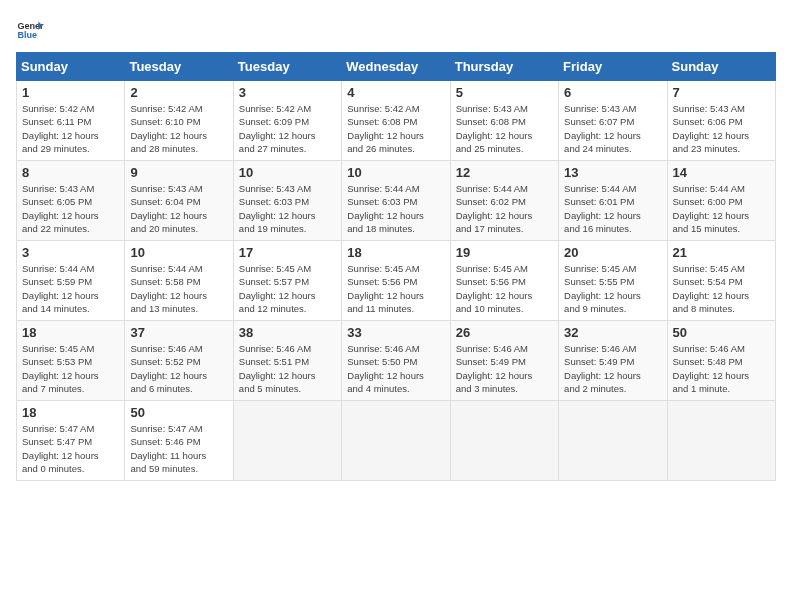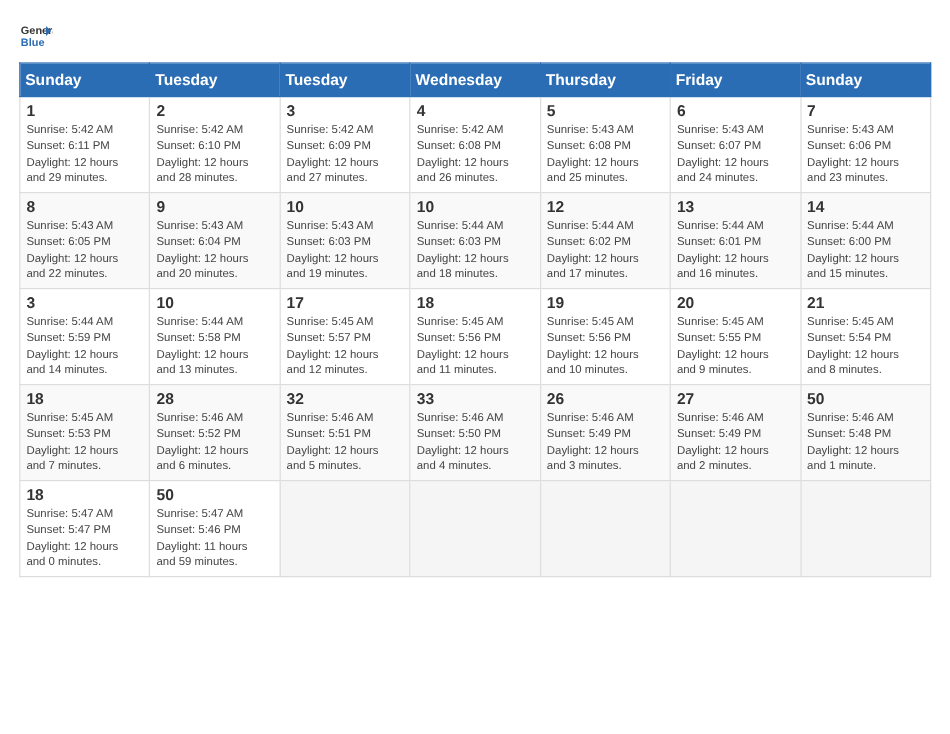--- a/index.html
+++ b/index.html
@@ -204,37 +204,37 @@
         <span class="day-number">21</span>
         <span class="day-info">Sunrise: 5:45 AM<br>Sunset: 5:54 PM<br>Daylight: 12 hours<br>and 8 minutes.</span>
       </td>
       </tr>
       <tr class="week-row">
         <td>
         <span class="day-number">18</span>
         <span class="day-info">Sunrise: 5:45 AM<br>Sunset: 5:53 PM<br>Daylight: 12 hours<br>and 7 minutes.</span>
       </td>
         <td>
-        <span class="day-number">28</span>
+        <span class="day-number">37</span>
         <span class="day-info">Sunrise: 5:46 AM<br>Sunset: 5:52 PM<br>Daylight: 12 hours<br>and 6 minutes.</span>
       </td>
         <td>
-        <span class="day-number">32</span>
+        <span class="day-number">38</span>
         <span class="day-info">Sunrise: 5:46 AM<br>Sunset: 5:51 PM<br>Daylight: 12 hours<br>and 5 minutes.</span>
       </td>
         <td>
         <span class="day-number">33</span>
         <span class="day-info">Sunrise: 5:46 AM<br>Sunset: 5:50 PM<br>Daylight: 12 hours<br>and 4 minutes.</span>
       </td>
         <td>
         <span class="day-number">26</span>
         <span class="day-info">Sunrise: 5:46 AM<br>Sunset: 5:49 PM<br>Daylight: 12 hours<br>and 3 minutes.</span>
       </td>
         <td>
-        <span class="day-number">27</span>
+        <span class="day-number">32</span>
         <span class="day-info">Sunrise: 5:46 AM<br>Sunset: 5:49 PM<br>Daylight: 12 hours<br>and 2 minutes.</span>
       </td>
         <td>
         <span class="day-number">50</span>
         <span class="day-info">Sunrise: 5:46 AM<br>Sunset: 5:48 PM<br>Daylight: 12 hours<br>and 1 minute.</span>
       </td>
       </tr>
       <tr class="week-row">
         <td>
         <span class="day-number">18</span>

